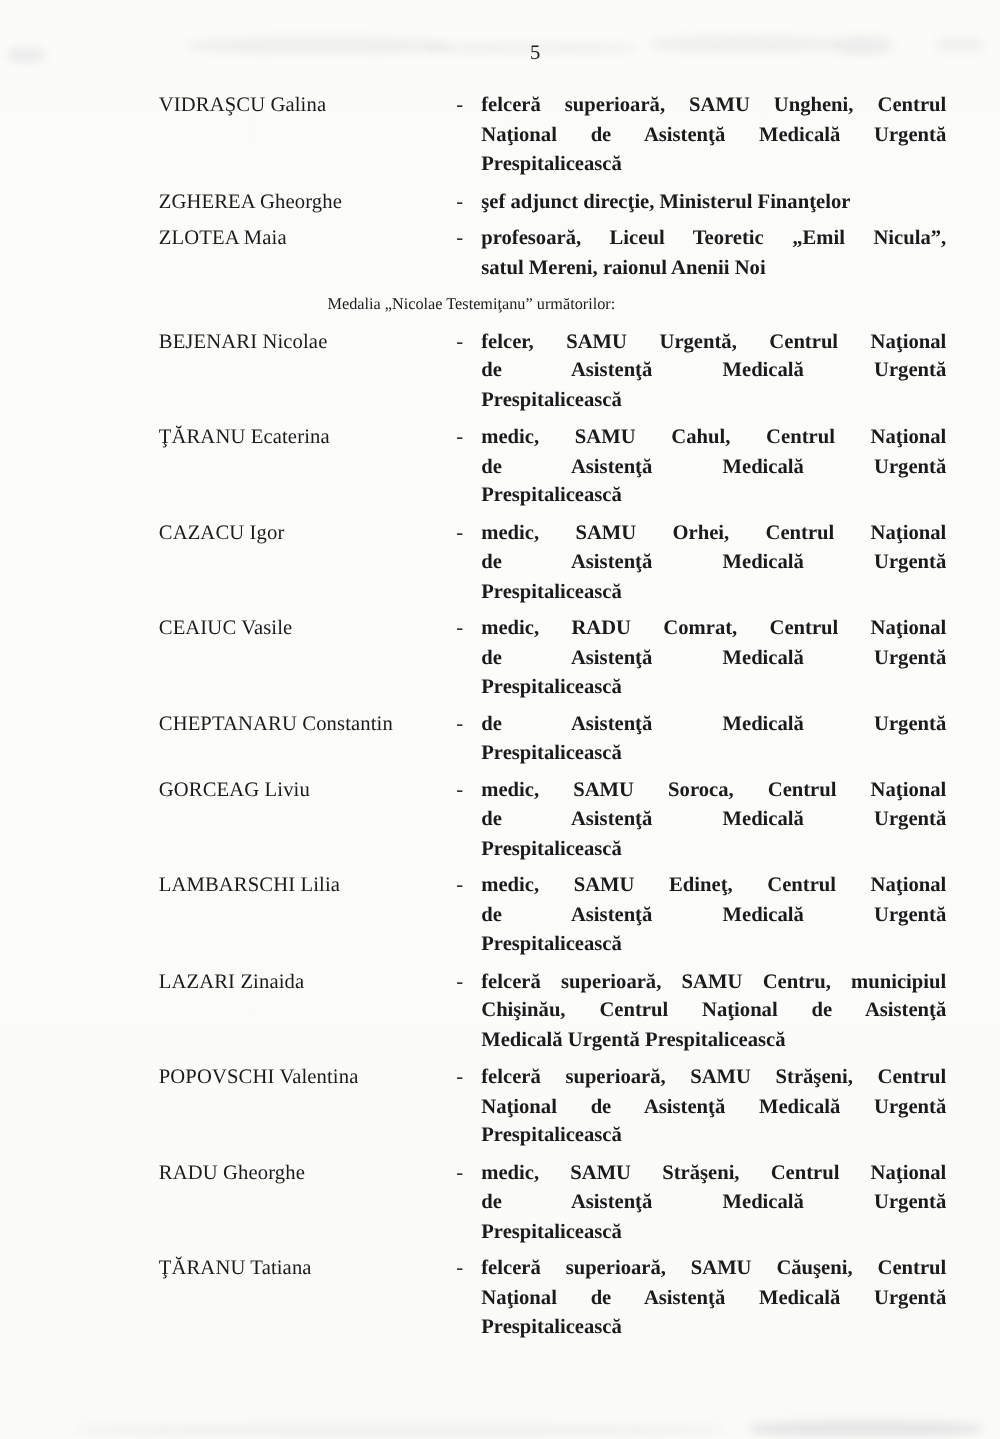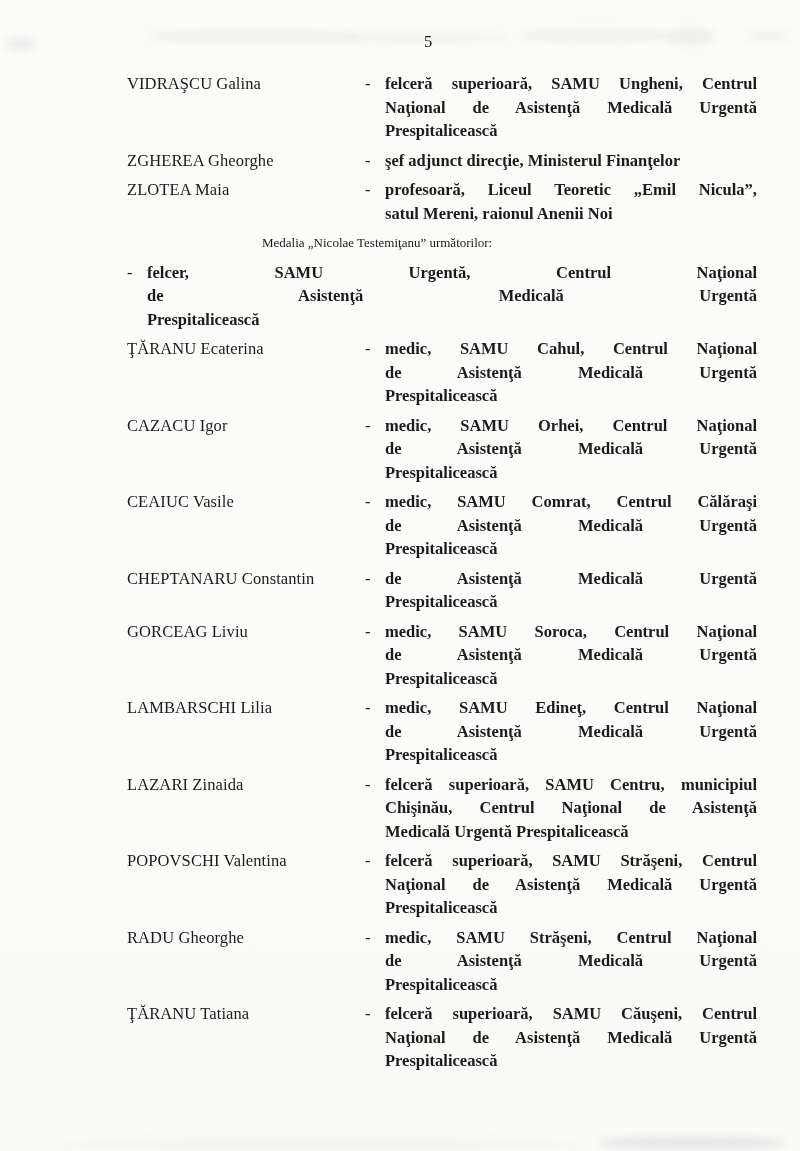--- a/index.html
+++ b/index.html
@@ -129,20 +129,21 @@
               <div class="line line-last">satul Mereni, raionul Anenii Noi</div>
             </div>
         </div>
       </div>
 
     <div class="medal-heading">Medalia „Nicolae Testemiţanu” următorilor:</div>
 
     <div>
 
         <div class="entry">
+          <div class="name">BEJENARI Nicolae</div>
           <div class="dash">-</div>
           <div class="desc">
 
               <div class="line">felcer, SAMU Urgentă, Centrul Naţional</div>
 
               <div class="line">de Asistenţă Medicală Urgentă</div>
 
               <div class="line line-last">Prespitalicească</div>
             </div>
         </div>
@@ -171,21 +172,21 @@
 
               <div class="line line-last">Prespitalicească</div>
             </div>
         </div>
 
         <div class="entry">
           <div class="name">CEAIUC Vasile</div>
           <div class="dash">-</div>
           <div class="desc">
 
-              <div class="line">medic, SAMU Comrat, Centrul Călăraşi</div>
+              <div class="line">medic, RADU Comrat, Centrul Naţional</div>
 
               <div class="line">de Asistenţă Medicală Urgentă</div>
 
               <div class="line line-last">Prespitalicească</div>
             </div>
         </div>
 
         <div class="entry">
           <div class="name">CHEPTANARU Constantin</div>
           <div class="dash">-</div>

